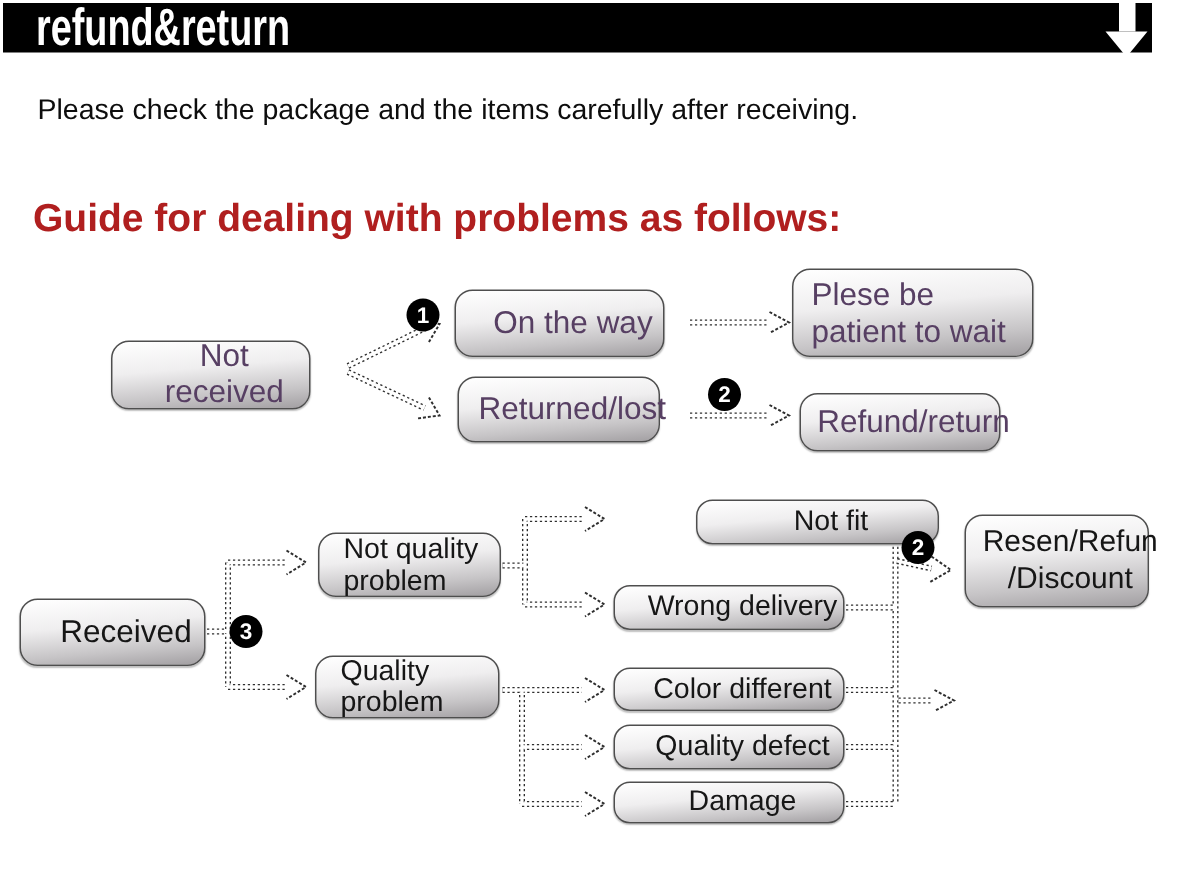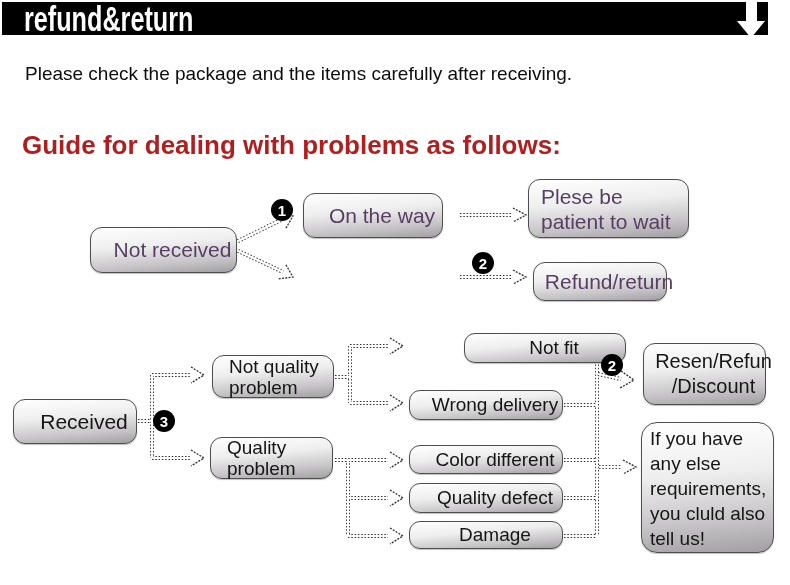--- a/index.html
+++ b/index.html
@@ -109,42 +109,38 @@
         <path class="core" d="M598,374 L621,379"></path>
       <path class="head" d="M621,371 L634,380 L620,388"></path>
     </g>
     <g>
       <path class="shaft" d="M599,467 L622,467"></path>
         <path class="core" d="M599,467 L622,467"></path>
       <path class="head" d="M623,460 L636,467 L623,474"></path>
     </g>
   </svg>
 
-  <div class="node purple" style="left:90px; top:227px; width:147px; height:46px;">Not received</div>
+  <div class="node purple" style="left:74px; top:227px; width:133px; height:46px;">Not received</div>
   <div class="node purple" style="left:303px; top:193px; width:140px; height:45px;">On the way</div>
+  <div class="node purple" style="left:305px; top:251px; width:135px; height:44px;">Returned/lost</div>
   <div class="node purple al" style="left:528px; top:179px; width:161px; height:59px; padding-left:12px; line-height:25px;">Plese be
 patient to wait</div>
   <div class="node purple" style="left:533px; top:262px; width:134px; height:39px;text-align:right;">Refund/return</div>
 
   <div class="node dark" style="left:13px; top:399px; width:124px; height:45px; font-size:21px;">Received</div>
   <div class="node dark al" style="left:212px; top:355px; width:122px; height:43px; padding-left:16px; line-height:21px;">Not quality
 problem</div>
   <div class="node dark al" style="left:210px; top:437px; width:123px; height:42px; padding-left:16px; line-height:21px;">Quality
 problem</div>
   <div class="node dark sm" style="left:431px; top:333px; width:162px; height:30px;margin-left:33px;">Not fit</div>
   <div class="node dark sm" style="left:409px; top:390px; width:154px; height:30px;">Wrong delivery</div>
   <div class="node dark sm" style="left:409px; top:445px; width:154px; height:29px;">Color different</div>
   <div class="node dark sm" style="left:409px; top:483px; width:154px; height:30px;">Quality defect</div>
   <div class="node dark sm" style="left:409px; top:521px; width:154px; height:28px;">Damage</div>
   <div class="node dark" style="left:643px; top:343px; width:123px; height:62px; font-size:20px; line-height:25px;">Resen/Refun
 /Discount</div>
-  <div class="node dark al" style="left:641px; top:422px; width:133px; height:131px; padding-left:8px; line-height:25px; align-items:flex-start; padding-top:3px; border-radius:16px;">If you have
-any else
-requirements,
-you cluld also
-tell us!</div>
 
   <div class="badge" style="left:271px; top:199px;">1</div>
   <div class="badge" style="left:472px; top:252px;">2</div>
   <div class="badge" style="left:153px; top:410px;">3</div>
   <div class="badge" style="left:601px; top:354px;">2</div>
 
 </div>
 
 </body></html>

